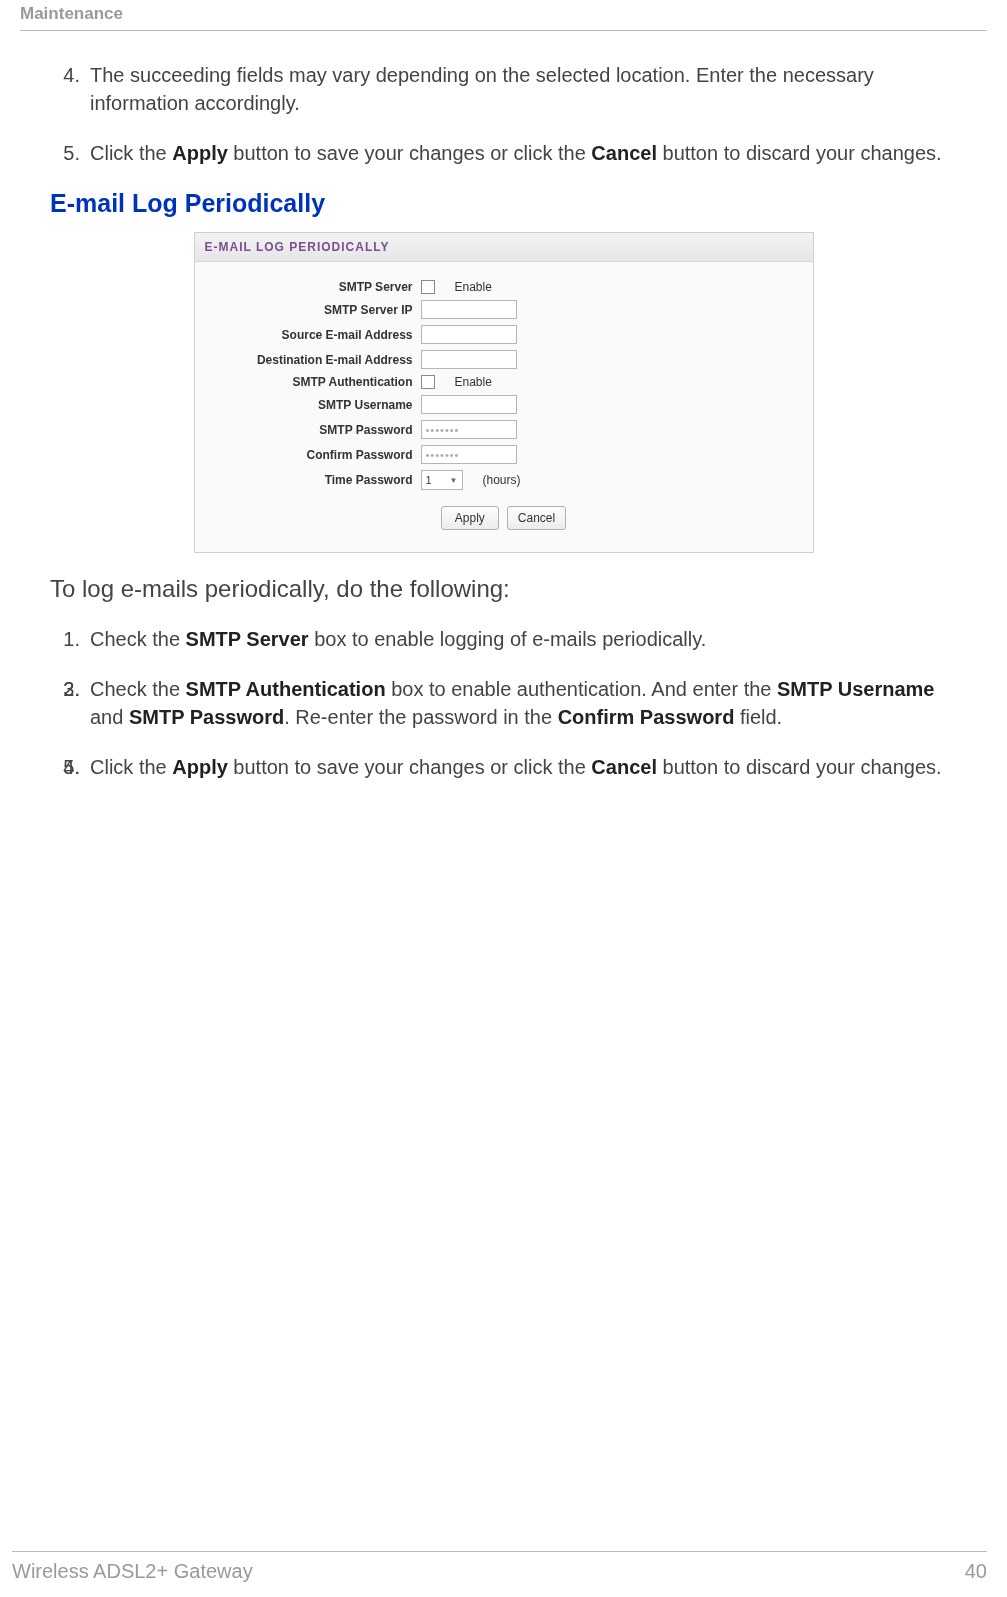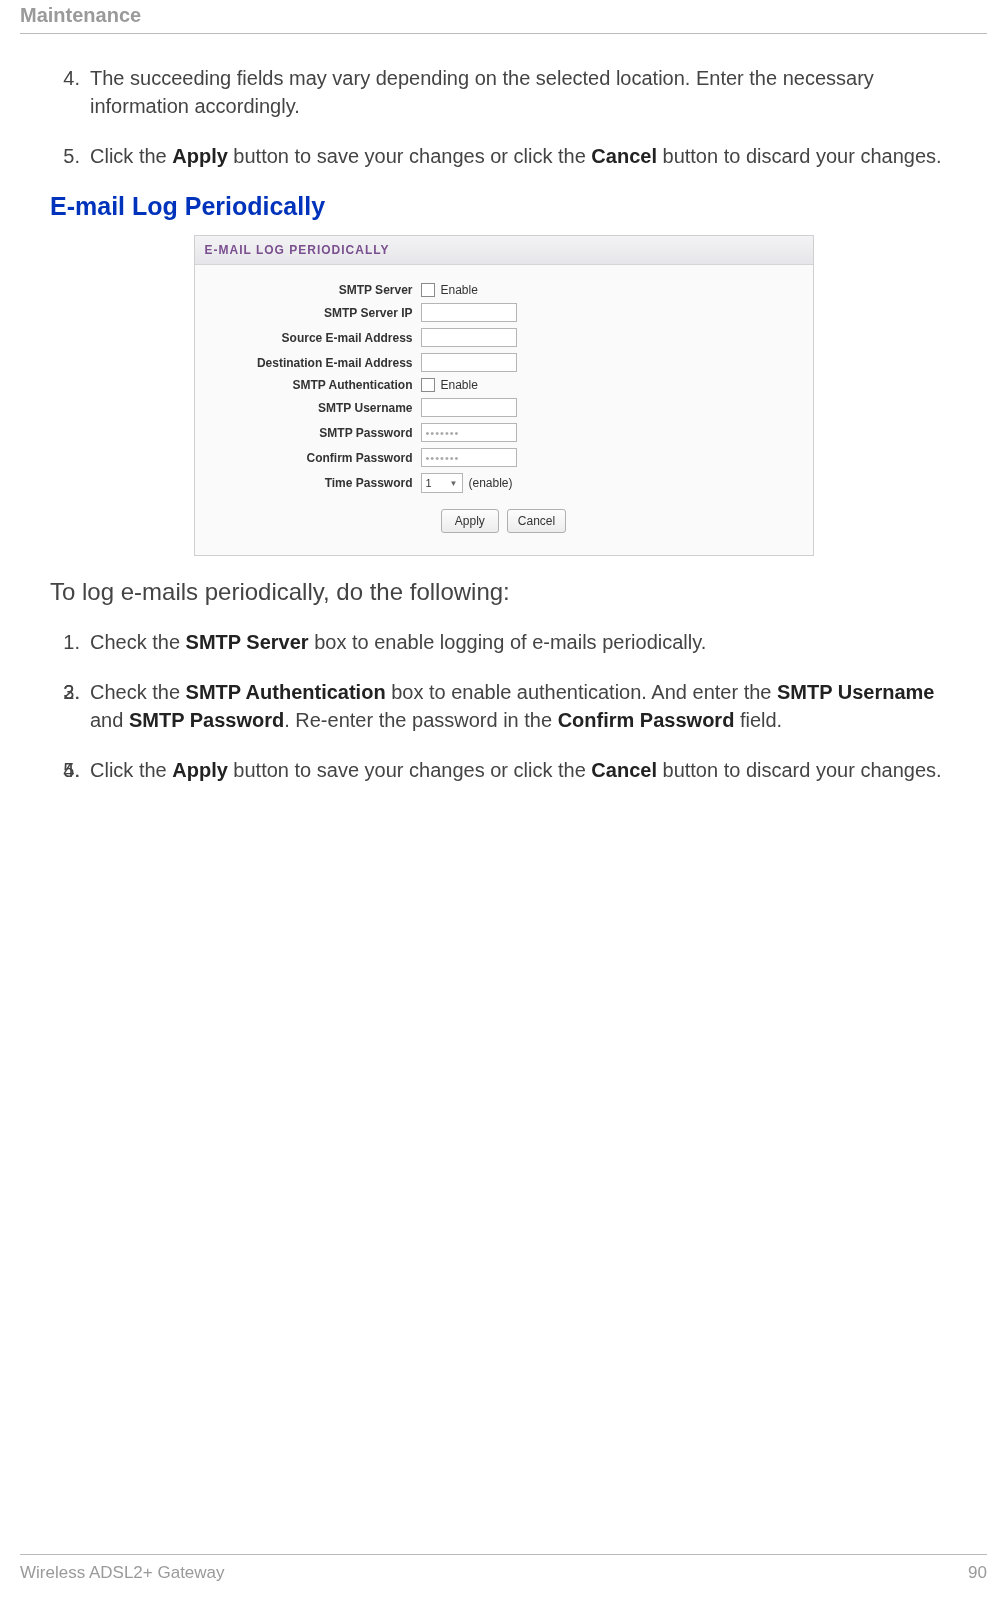--- a/index.html
+++ b/index.html
@@ -15,21 +15,21 @@
       background: #fff;
       position: relative;
     }
     .page {
       padding: 0 20px;
       height: 100%;
       position: relative;
     }
     .header-bar {
       color: #9a9a9a;
-      font-size: 20px;
+      font-size: 17px;
       font-weight: 600;
       padding: 4px 0 6px 0;
       border-bottom: 1px solid #bbb;
     }
     .content {
       padding: 30px 30px 0 30px;
     }
     ol.numbered {
       list-style: none;
       padding-left: 24px;
@@ -87,21 +87,21 @@
     }
     .form-label {
       width: 218px;
       text-align: right;
       font-weight: 700;
       padding-right: 8px;
     }
     .form-field {
       display: flex;
       align-items: center;
-      gap: 6px;
+      gap: 20px;
     }
     .txt {
       width: 96px;
       height: 19px;
       border: 1px solid #b5b5b5;
       font-size: 11px;
       padding: 0 4px;
       background: #fff;
     }
     .chk {
@@ -152,28 +152,28 @@
     }
     .intro-line {
       font-size: 24px;
       color: #444;
       margin: 6px 0 22px 0;
     }
     .bold { font-weight: 700; color: #222; }
     .footer {
       position: absolute;
       bottom: 14px;
-      left: 20px;
+      left: 12px;
       right: 20px;
       border-top: 1px solid #bbb;
       padding-top: 8px;
       display: flex;
       justify-content: space-between;
       color: #9a9a9a;
-      font-size: 17px;
+      font-size: 20px;
     }
   </style>
 </head>
 <body>
 
 <div class="page">
   <div class="header-bar">Maintenance</div>
 
   <div class="content">
 
@@ -253,21 +253,21 @@
               </div>
           </div>
 
           <div class="form-row">
             <div class="form-label">Time Password</div>
             <div class="form-field">
               <span class="sel">
                 <span>1</span>
                 <span class="tri">▼</span>
               </span>
-              <span class="aux">(enable)</span>
+              <span class="aux">(hours)</span>
             </div>
           </div>
 
           <div class="btn-row">
             <span class="btn">Apply</span>
             <span class="btn">Cancel</span>
           </div>
 
         </div>
       </div>
@@ -293,15 +293,15 @@
       <li>
         <span class="num">5.</span>
         <span>Click the <span class="bold">Apply</span> button to save your changes or click the <span class="bold">Cancel</span> button to discard your changes.</span>
       </li>
     </ol>
 
   </div>
 
   <div class="footer">
     <span>Wireless ADSL2+ Gateway</span>
-    <span>90</span>
+    <span>40</span>
   </div>
 </div>
 
 </body></html>

